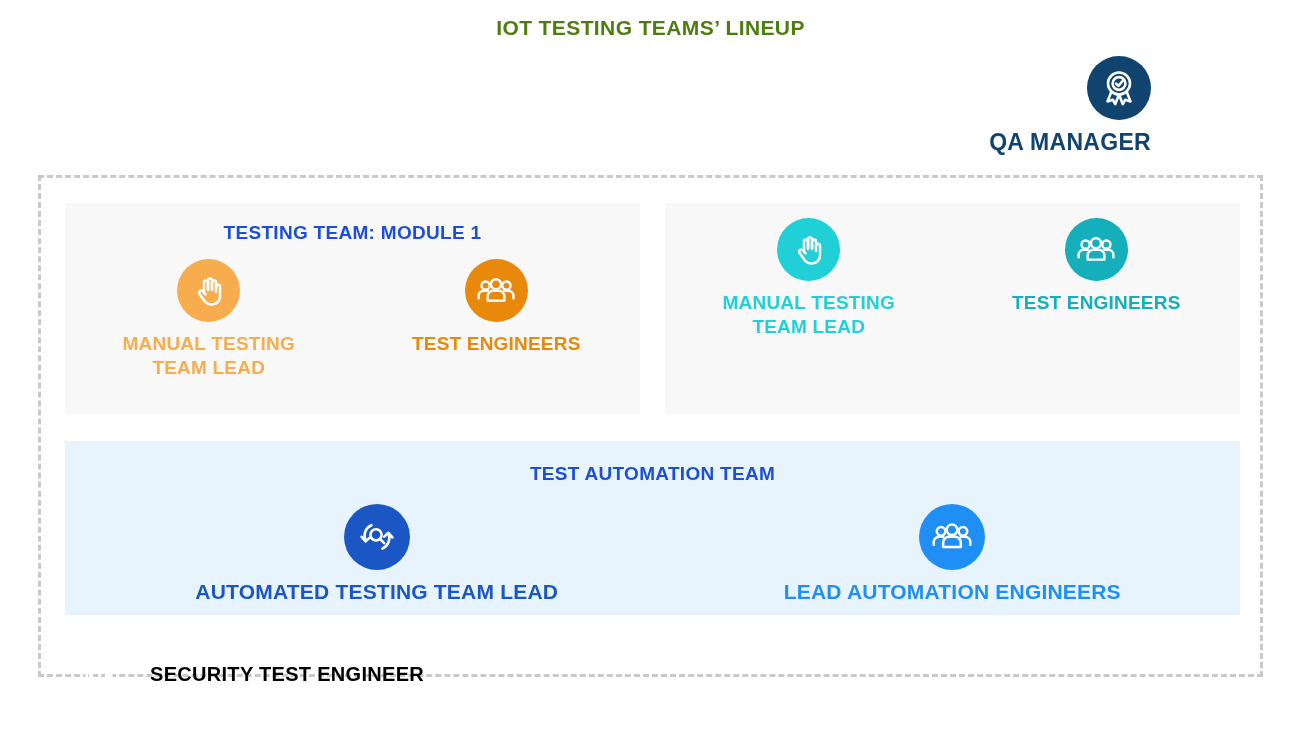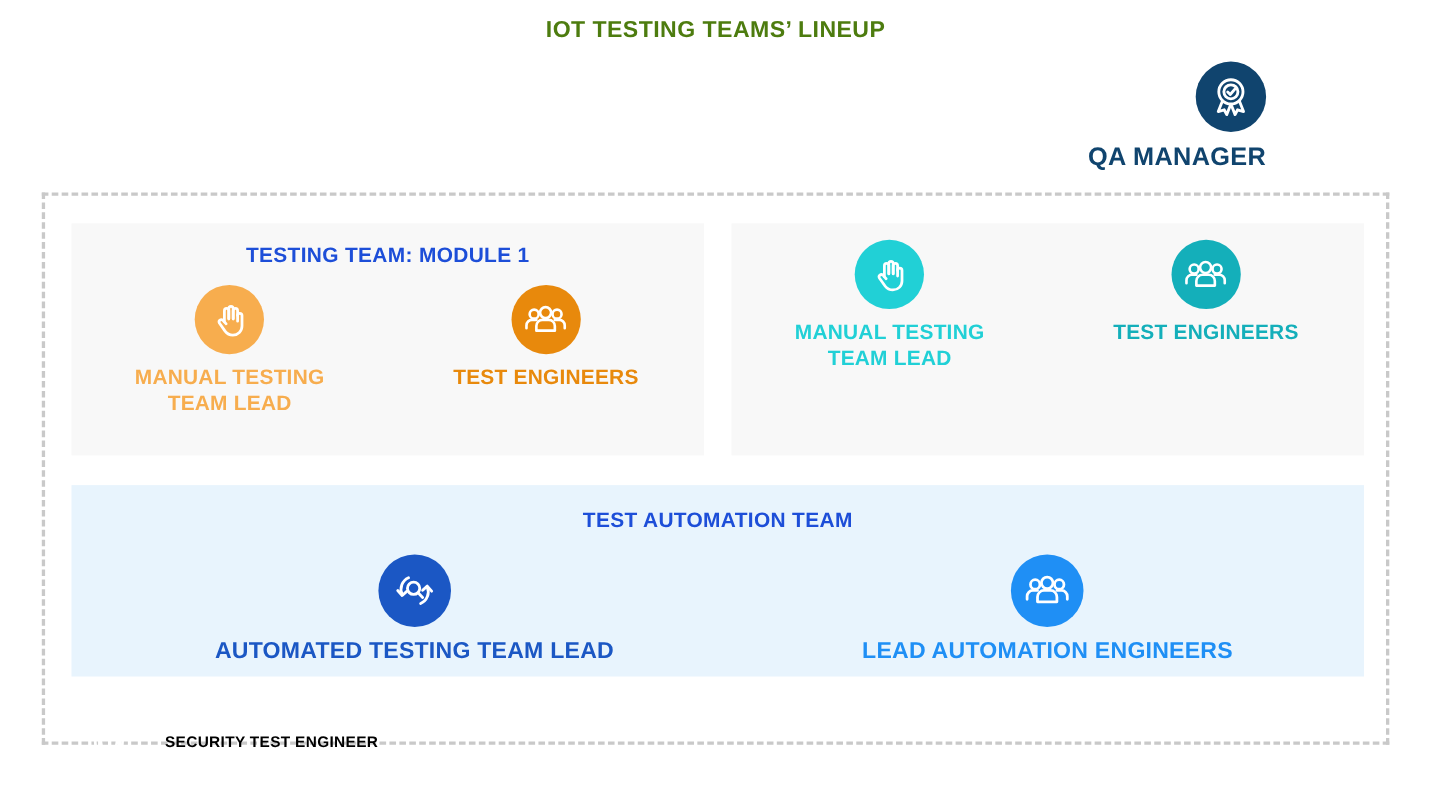--- a/index.html
+++ b/index.html
@@ -65,21 +65,21 @@
   .automation .roles{margin-top:19px;margin-left:24px;}
   .automation .role{width:470px;}
   .automation .role-label{font-size:21px;margin-top:9px;}
 
   
   .security{
     position:absolute;left:66px;top:641px;
     display:flex;align-items:center;
   }
   .security .sec-label{
-    margin-left:18px;font-size:14px;font-weight:bold;letter-spacing:.3px;
+    margin-left:18px;font-size:20px;font-weight:bold;letter-spacing:.3px;
     color:#a濃;
   }
 </style>
 </head>
 <body>
 
 <div class="stage">
 
   <div class="chart-title" style="color: #4d7c0f;">IOT TESTING TEAMS’ LINEUP</div>
 

